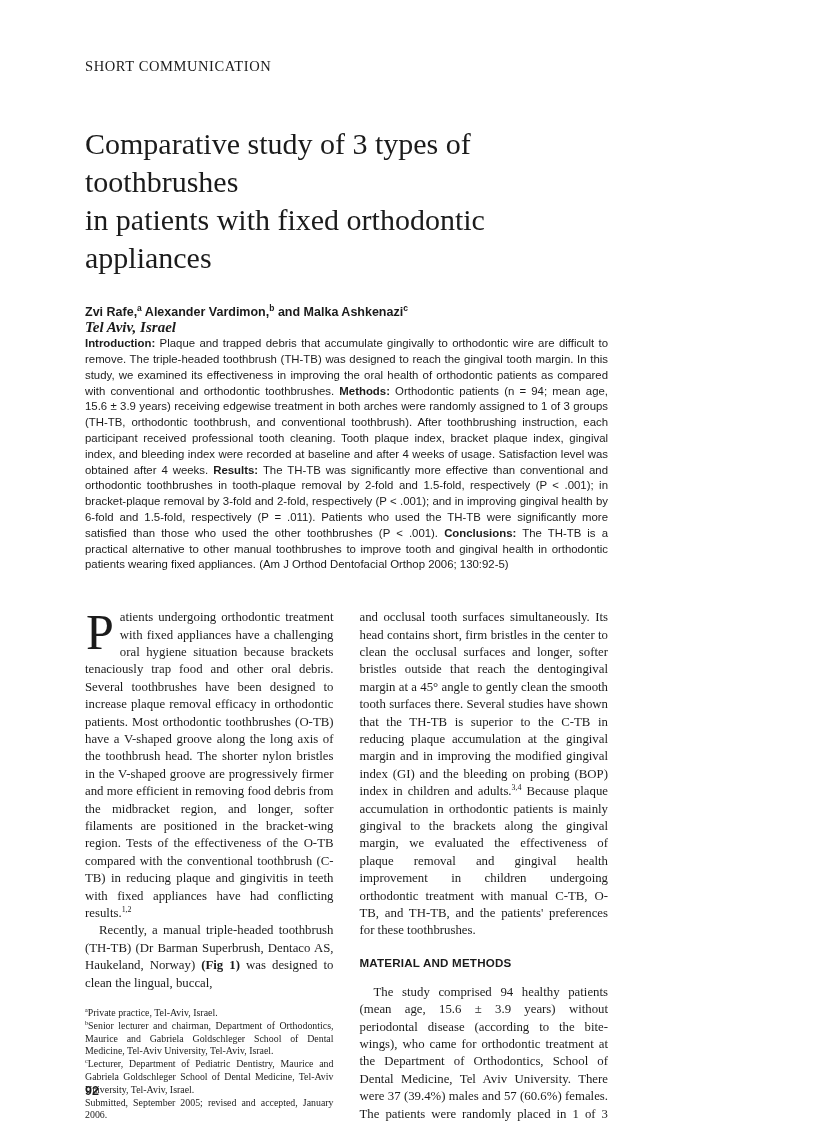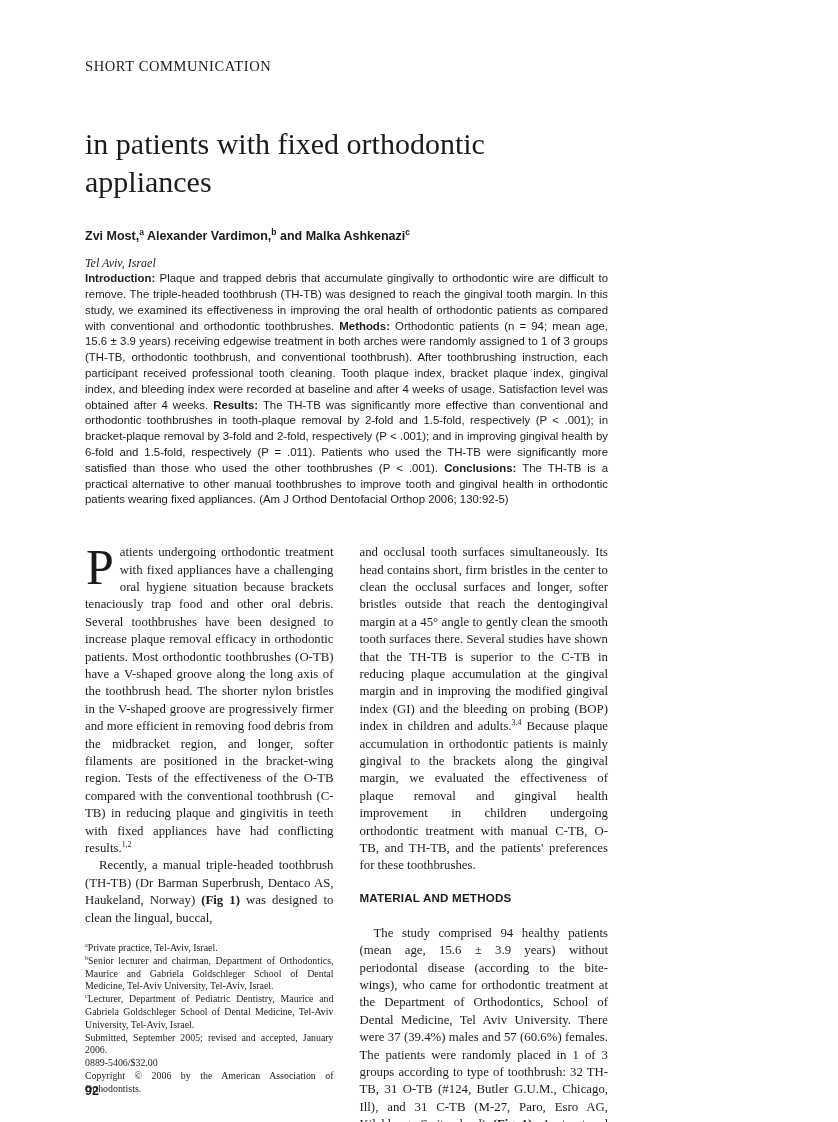--- a/index.html
+++ b/index.html
@@ -29,23 +29,24 @@
   }
   .title .title-line { display: block; }
   .authors {
     margin-top: 26px;
     font-family: "Liberation Sans", sans-serif;
     font-weight: bold;
     font-size: 12.5px;
   }
   .authors sup { font-size: 8.5px; font-weight: bold; }
   .location {
-    margin-top: 13px;
+    margin-top: 0;
     font-style: italic;
-    font-size: 12px;
+    font-size: 15px;
+    font-weight: bold;
   }
   .abstract {
     font-family: "Liberation Sans", sans-serif;
     font-size: 11.4px;
     line-height: 15.8px;
     text-align: justify;
   }
   .abstract b { font-weight: bold; }
   .columns {
     display: flex;
@@ -67,21 +68,21 @@
     line-height: 42px;
     padding: 2px 6px 0 1px;
     font-family: "Liberation Serif", serif;
   }
   .figref { font-weight: bold; }
   .section-heading {
     font-family: "Liberation Sans", sans-serif;
     font-weight: bold;
     font-size: 11.6px;
     letter-spacing: 0.2px;
-    margin: 16px 0 21px 0;
+    margin: 16px 0 15px 0;
   }
   .footnotes {
     margin-top: 15px;
     font-family: "Liberation Serif", serif;
     font-size: 9.9px;
     line-height: 12.8px;
     text-align: justify;
   }
   .fn { margin: 0; }
   .page-number {
@@ -94,25 +95,26 @@
   }
 </style>
 </head>
 <body>
 
 <div class="page">
 
   <div class="kicker">SHORT COMMUNICATION</div>
 
   <h1 class="title">
+    <span class="title-line">Comparative study of 3 types of toothbrushes</span>
     <span class="title-line">in patients with fixed orthodontic appliances</span>
   </h1>
 
   <div class="authors">
-    <span>Zvi Most,</span><sup>a</sup>
+    <span>Zvi Rafe,</span><sup>a</sup>
     <span>Alexander Vardimon,</span><sup>b</sup>
     <span>and Malka Ashkenazi</span><sup>c</sup>
   </div>
 
   <div class="location">Tel Aviv, Israel</div>
 
   <section class="abstract">
     <p>
       <b>Introduction:</b>
       <span>Plaque and trapped debris that accumulate gingivally to orthodontic wire are difficult to remove. The triple-headed toothbrush (TH-TB) was designed to reach the gingival tooth margin. In this study, we examined its effectiveness in improving the oral health of orthodontic patients as compared with conventional and orthodontic toothbrushes.</span>

